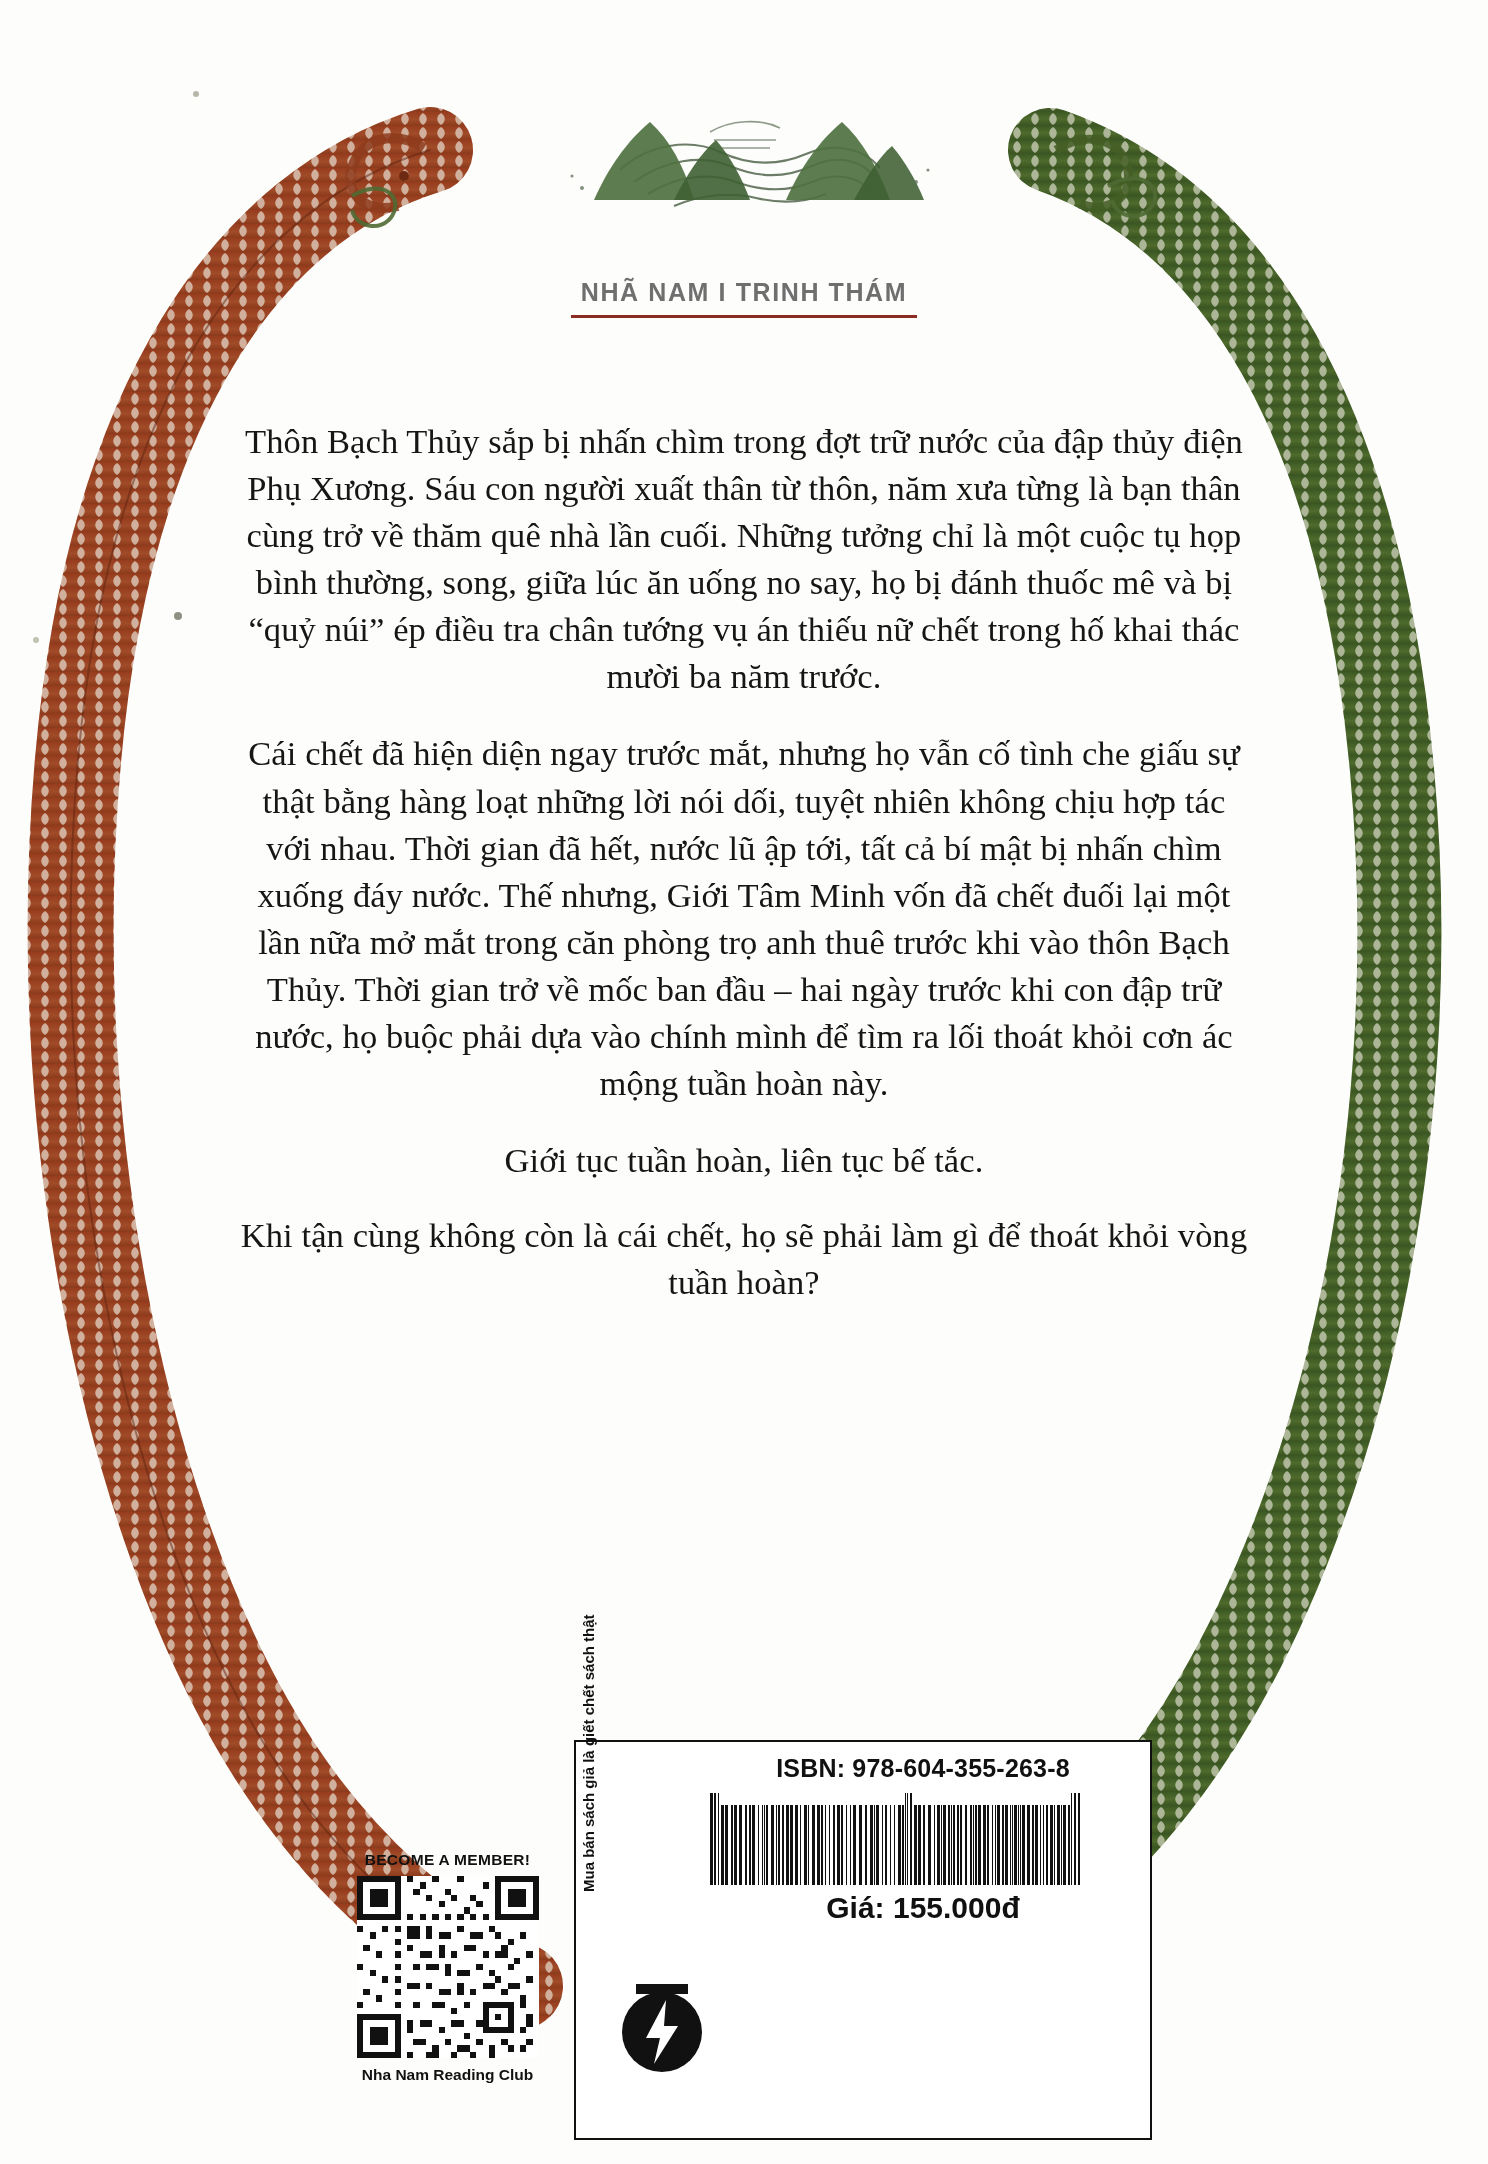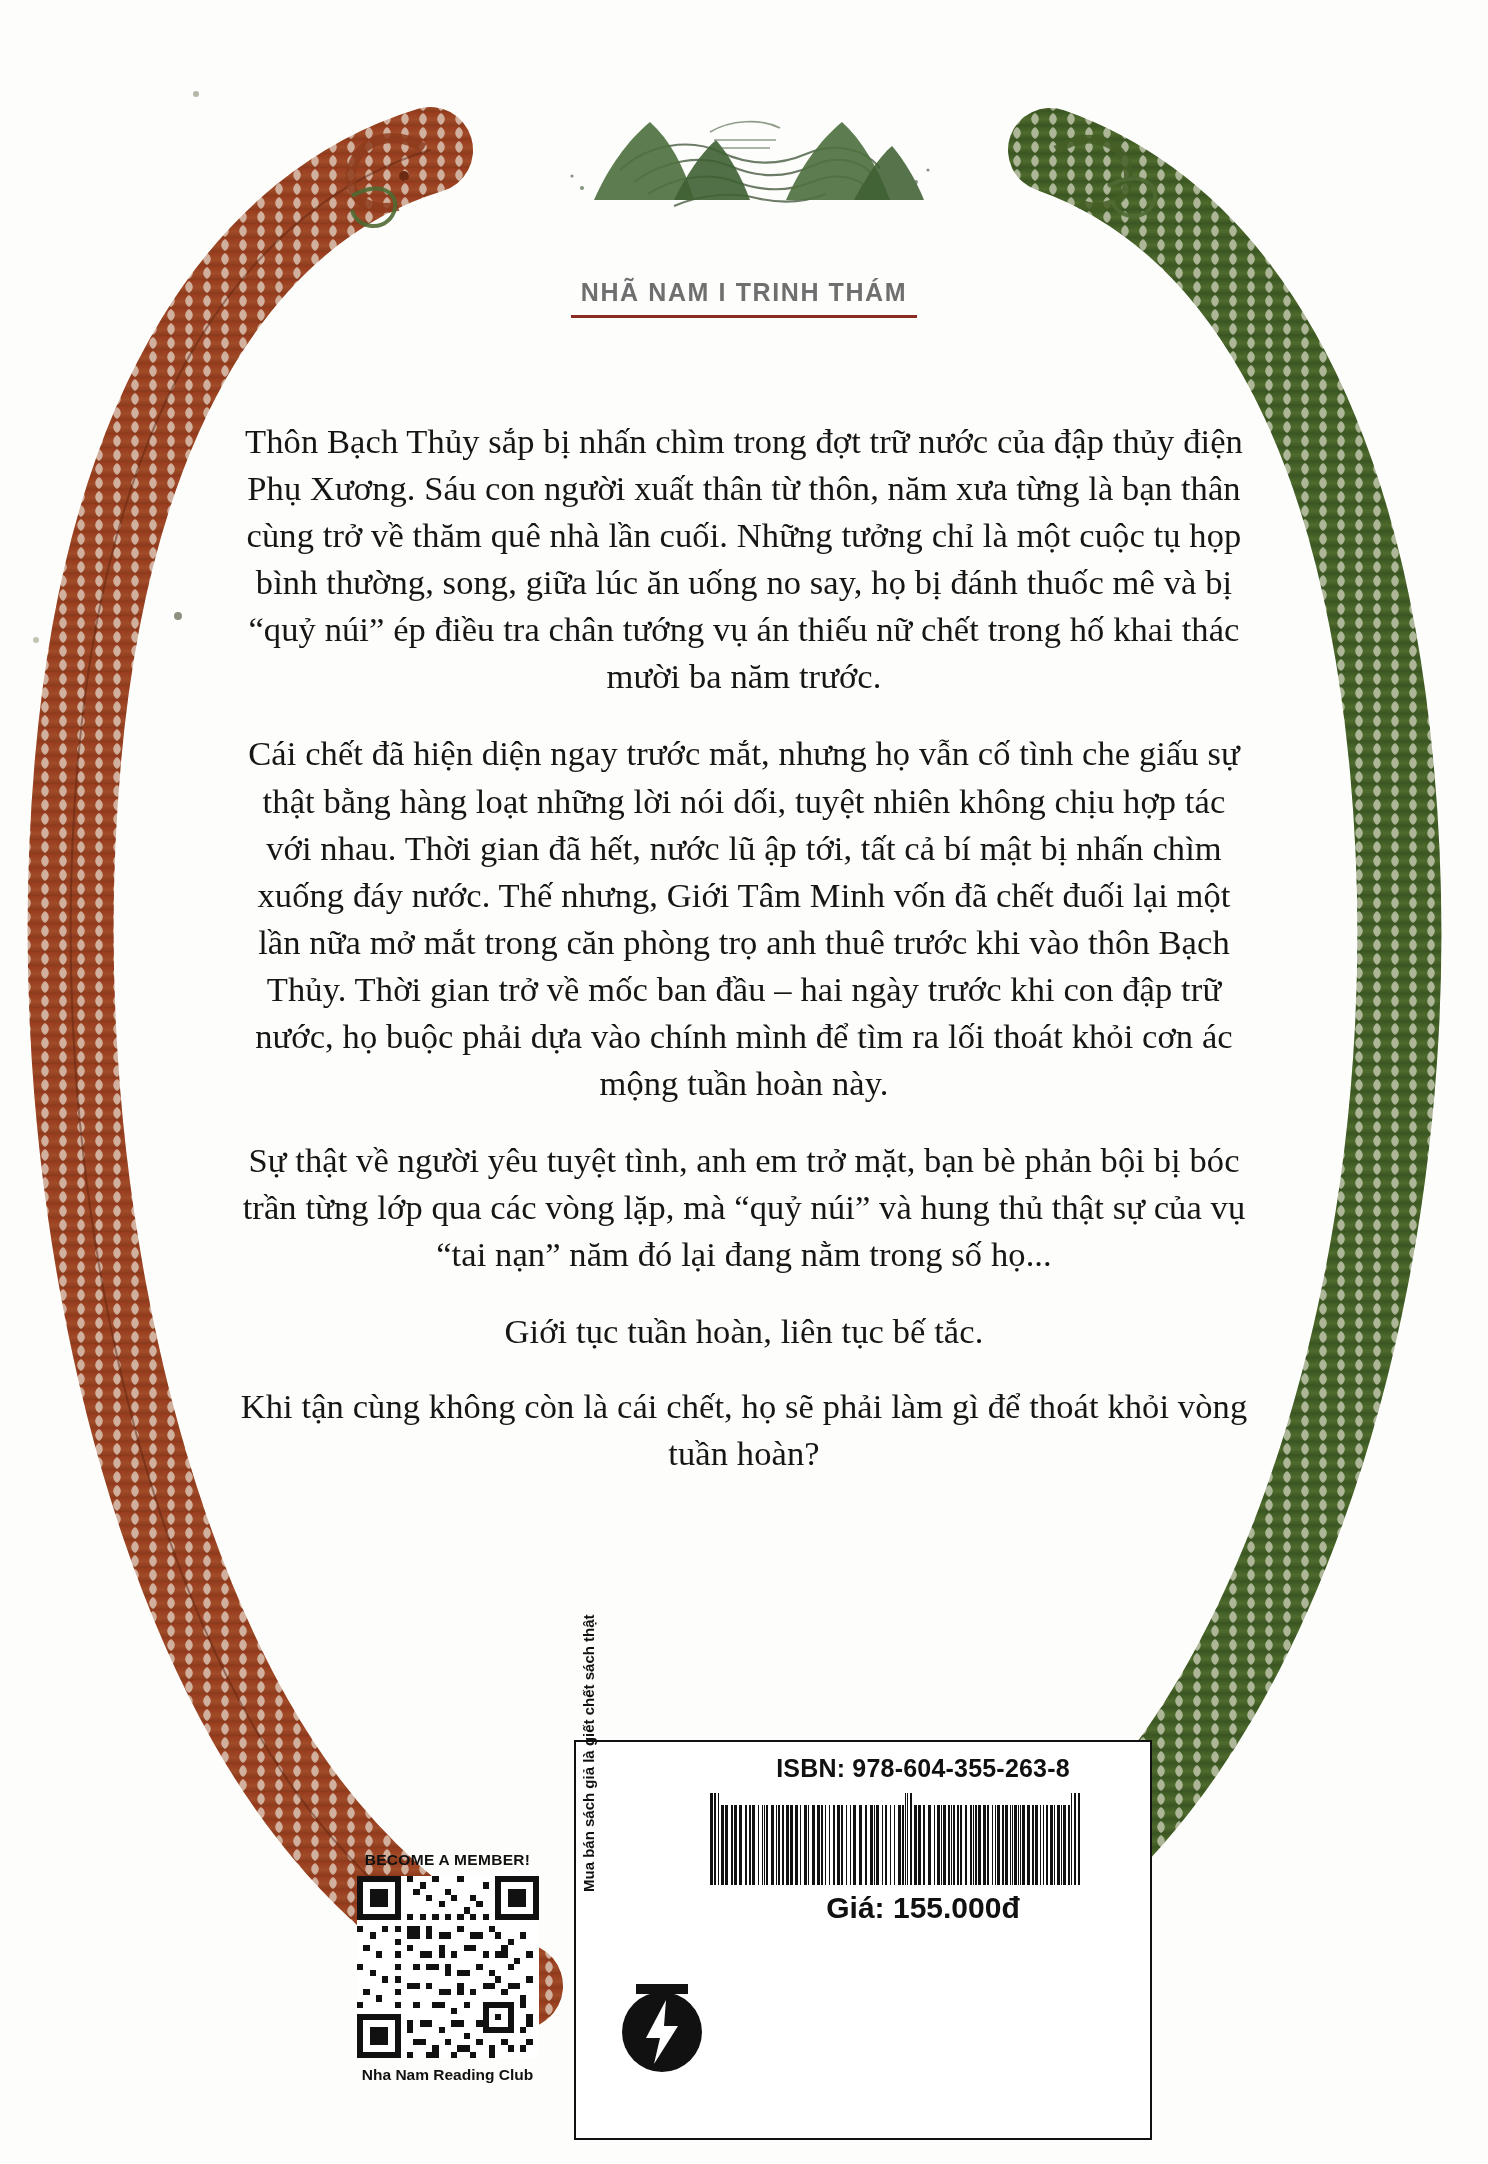--- a/index.html
+++ b/index.html
@@ -324,21 +324,20 @@
   </svg>
 
   <div class="imprint">
     <div class="imprint-text">NHÃ NAM I TRINH THÁM</div>
     <div class="imprint-rule"></div>
   </div>
 
   <div class="blurb">
     <p>Thôn Bạch Thủy sắp bị nhấn chìm trong đợt trữ nước của đập thủy điện Phụ Xương. Sáu con người xuất thân từ thôn, năm xưa từng là bạn thân cùng trở về thăm quê nhà lần cuối. Những tưởng chỉ là một cuộc tụ họp bình thường, song, giữa lúc ăn uống no say, họ bị đánh thuốc mê và bị “quỷ núi” ép điều tra chân tướng vụ án thiếu nữ chết trong hố khai thác mười ba năm trước.</p>
     <p>Cái chết đã hiện diện ngay trước mắt, nhưng họ vẫn cố tình che giấu sự thật bằng hàng loạt những lời nói dối, tuyệt nhiên không chịu hợp tác với nhau. Thời gian đã hết, nước lũ ập tới, tất cả bí mật bị nhấn chìm xuống đáy nước. Thế nhưng, Giới Tâm Minh vốn đã chết đuối lại một lần nữa mở mắt trong căn phòng trọ anh thuê trước khi vào thôn Bạch Thủy. Thời gian trở về mốc ban đầu – hai ngày trước khi con đập trữ nước, họ buộc phải dựa vào chính mình để tìm ra lối thoát khỏi cơn ác mộng tuần hoàn này.</p>
-    <p>Sự thật về người yêu tuyệt tình, anh em trở mặt, bạn bè phản bội bị bóc trần từng lớp qua các vòng lặp, mà “quỷ núi” và hung thủ thật sự của vụ “tai nạn” năm đó lại đang nằm trong số họ...</p>
     <p class="tight">Giới tục tuần hoàn, liên tục bế tắc.</p>
     <p>Khi tận cùng không còn là cái chết, họ sẽ phải làm gì để thoát khỏi vòng tuần hoàn?</p>
   </div>
 
   <div class="bottom">
 
     <div class="member">
       <div class="member-head">BECOME A MEMBER!</div>
       <div class="qr">
         <svg viewBox="0 0 29 29" width="182" height="182" shape-rendering="crispEdges">

